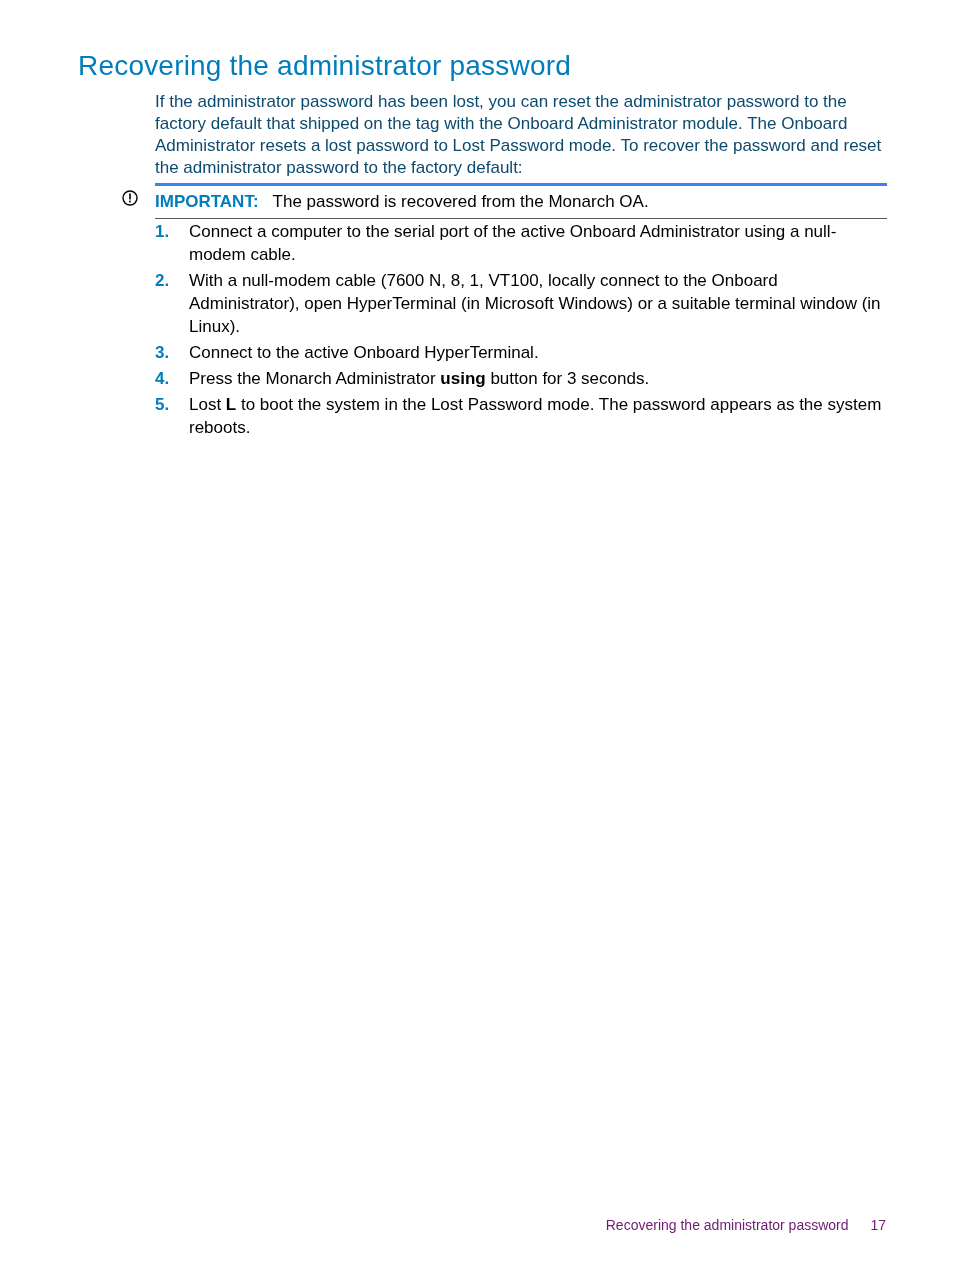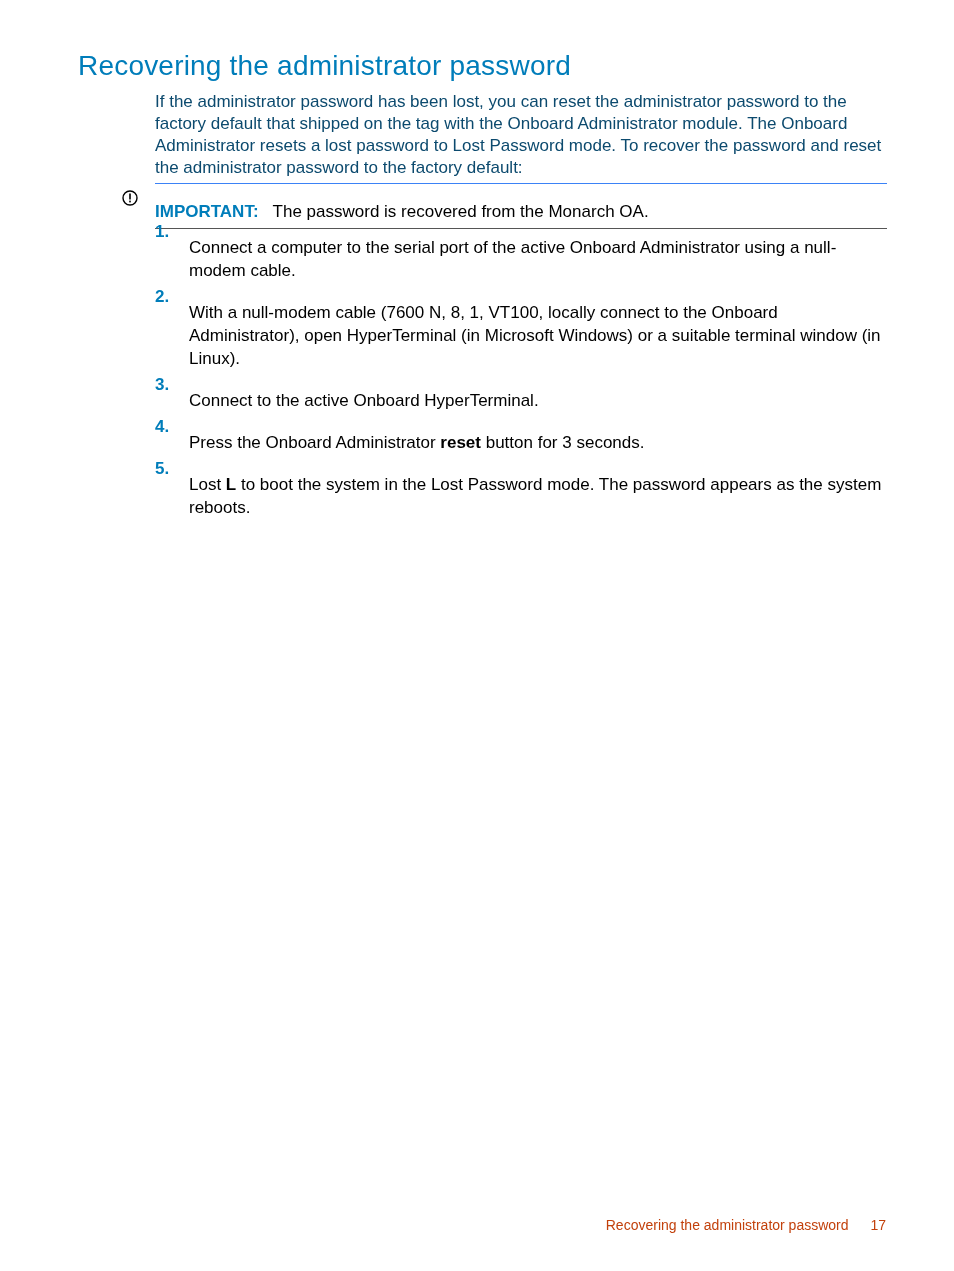--- a/index.html
+++ b/index.html
@@ -35,23 +35,23 @@
     width: 732px;
     font-size: 17px;
     line-height: 1.3;
     color: #0c4a6e;
   }
   .callout {
     position: absolute;
     left: 155px;
     top: 183px;
     width: 732px;
-    border-top: 1px solid #3b82f6;
+    border-top: 3px solid #3b82f6;
     border-bottom: 1px solid #555;
-    padding: 18px 0 6px 0;
+    padding: 6px 0 6px 0;
     box-sizing: border-box;
   }
   .callout-label {
     font-weight: bold;
     color: #007dba;
     font-size: 17px;
   }
   .callout-text {
     font-size: 17px;
     color: #000;
@@ -78,31 +78,30 @@
     line-height: 1.35;
   }
   .step-num {
     color: #007dba;
     font-weight: bold;
     width: 34px;
     flex-shrink: 0;
   }
   .step-text {
     flex: 1;
-    margin-top: 16px;
   }
   .step-text b {
     font-weight: bold;
   }
   .footer {
     position: absolute;
     bottom: 38px;
     right: 68px;
     font-size: 14px;
-    color: #c2410c;
+    color: #701a75;
     text-align: center;
   }
   .footer-title {
     margin-right: 18px;
   }
 </style>
 </head>
 <body>
 
 <div class="page">
@@ -131,21 +130,21 @@
     <div class="step">
       <div class="step-num">2.</div>
       <div class="step-text">With a null-modem cable (7600 N, 8, 1, VT100, locally connect to the Onboard Administrator), open HyperTerminal (in Microsoft Windows) or a suitable terminal window (in Linux).</div>
     </div>
     <div class="step">
       <div class="step-num">3.</div>
       <div class="step-text">Connect to the active Onboard HyperTerminal.</div>
     </div>
     <div class="step">
       <div class="step-num">4.</div>
-      <div class="step-text"><span>Press the Onboard Administrator </span><b>reset</b><span> button for 3 seconds.</span></div>
+      <div class="step-text"><span>Press the Monarch Administrator </span><b>using</b><span> button for 3 seconds.</span></div>
     </div>
     <div class="step">
       <div class="step-num">5.</div>
       <div class="step-text"><span>Lost </span><b>L</b><span> to boot the system in the Lost Password mode. The password appears as the system reboots.</span></div>
     </div>
   </div>
 
   <div class="footer">
     <span class="footer-title">Recovering the administrator password</span>
     <span>17</span>

